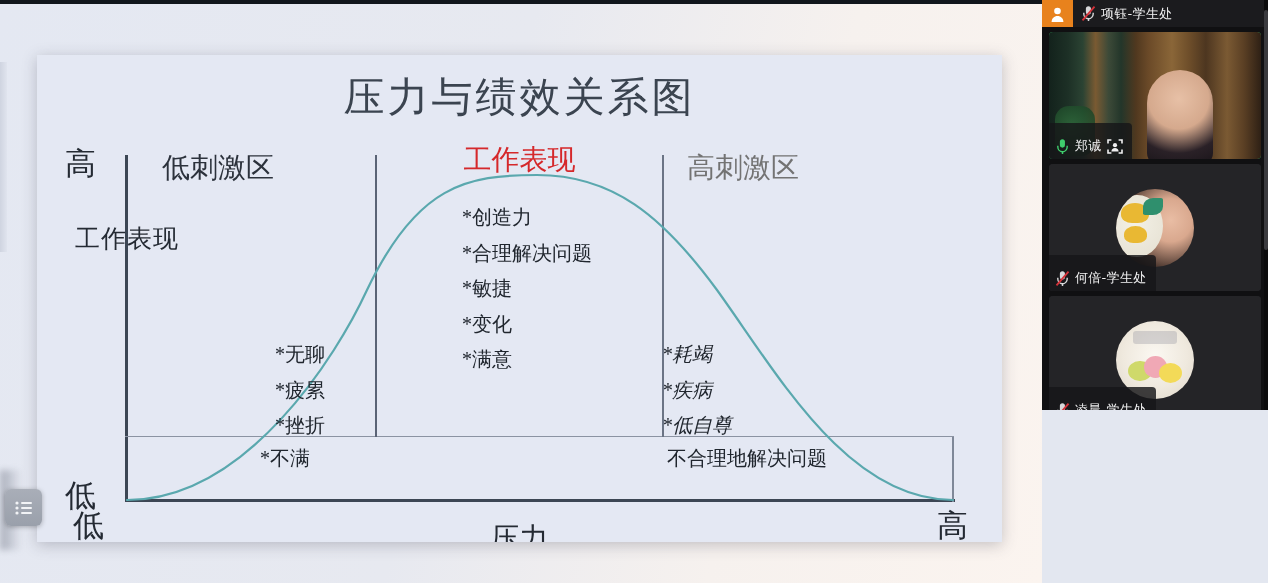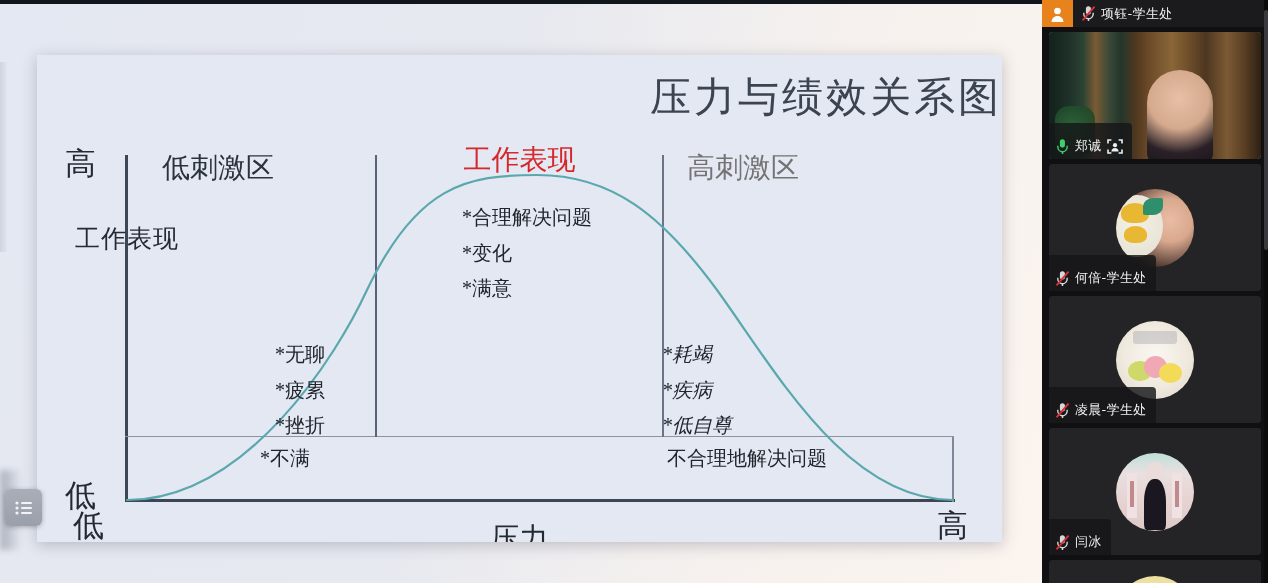--- a/index.html
+++ b/index.html
@@ -21,21 +21,21 @@
     background:#11161c;
   }
   .slide{
     position:absolute;left:37px;top:55px;width:965px;height:487px;
     background:#e4e8f3;
     box-shadow:0 3px 14px rgba(60,60,80,.28);
   }
   .slide-inner{position:absolute;inset:0;overflow:hidden;}
 
   .slide-title{
-    position:absolute;left:0;right:0;top:15px;text-align:right;
+    position:absolute;left:0;right:0;top:15px;text-align:center;
     font-family:"DejaVu Sans","Liberation Sans",sans-serif;
     font-size:41px;color:#3b4450;letter-spacing:3px;font-weight:400;
   }
 
   
   .chart{position:absolute;left:0;top:0;width:965px;height:487px;}
   .axis-y{
     position:absolute;left:88px;top:100px;width:3px;height:347px;
     background:#3c4654;
   }
@@ -94,21 +94,21 @@
     background:linear-gradient(90deg,rgba(120,125,140,.55),rgba(160,165,180,0));
     filter:blur(3px);
   }
   .left-edge{
     position:absolute;left:0;top:62px;width:7px;height:190px;
     background:linear-gradient(90deg,#cfd4e0,#e0e4ee);
   }
 
   
   .strip{
-    position:absolute;left:1042px;top:0;width:226px;height:583px;
+    position:absolute;left:1042px;top:0;width:226px;height:410px;
     background:#101012;overflow:hidden;
   }
   .tile{
     position:relative;margin:5px auto 0;width:212px;height:127px;
     background:#242427;border-radius:4px;overflow:hidden;
   }
   .tile.active{outline:2px solid #3ac36a;outline-offset:-2px;}
   .tile-thumb{position:absolute;inset:0;}
   .avatar{
     position:absolute;left:50%;top:50%;transform:translate(-50%,-50%);
@@ -178,21 +178,23 @@
           <div class="lbl zone-opt">工作表现</div>
           <div class="lbl zone-high">高刺激区</div>
 
           <div class="bullets bul-left">
             <div>*无聊</div>
             <div>*疲累</div>
             <div>*挫折</div>
           </div>
 
           <div class="bullets bul-mid">
+            <div>*创造力</div>
             <div>*合理解决问题</div>
+            <div>*敏捷</div>
             <div>*变化</div>
             <div>*满意</div>
           </div>
 
           <div class="bullets bul-right">
             <div>*耗竭</div>
             <div>*疾病</div>
             <div>*低自尊</div>
           </div>
 

